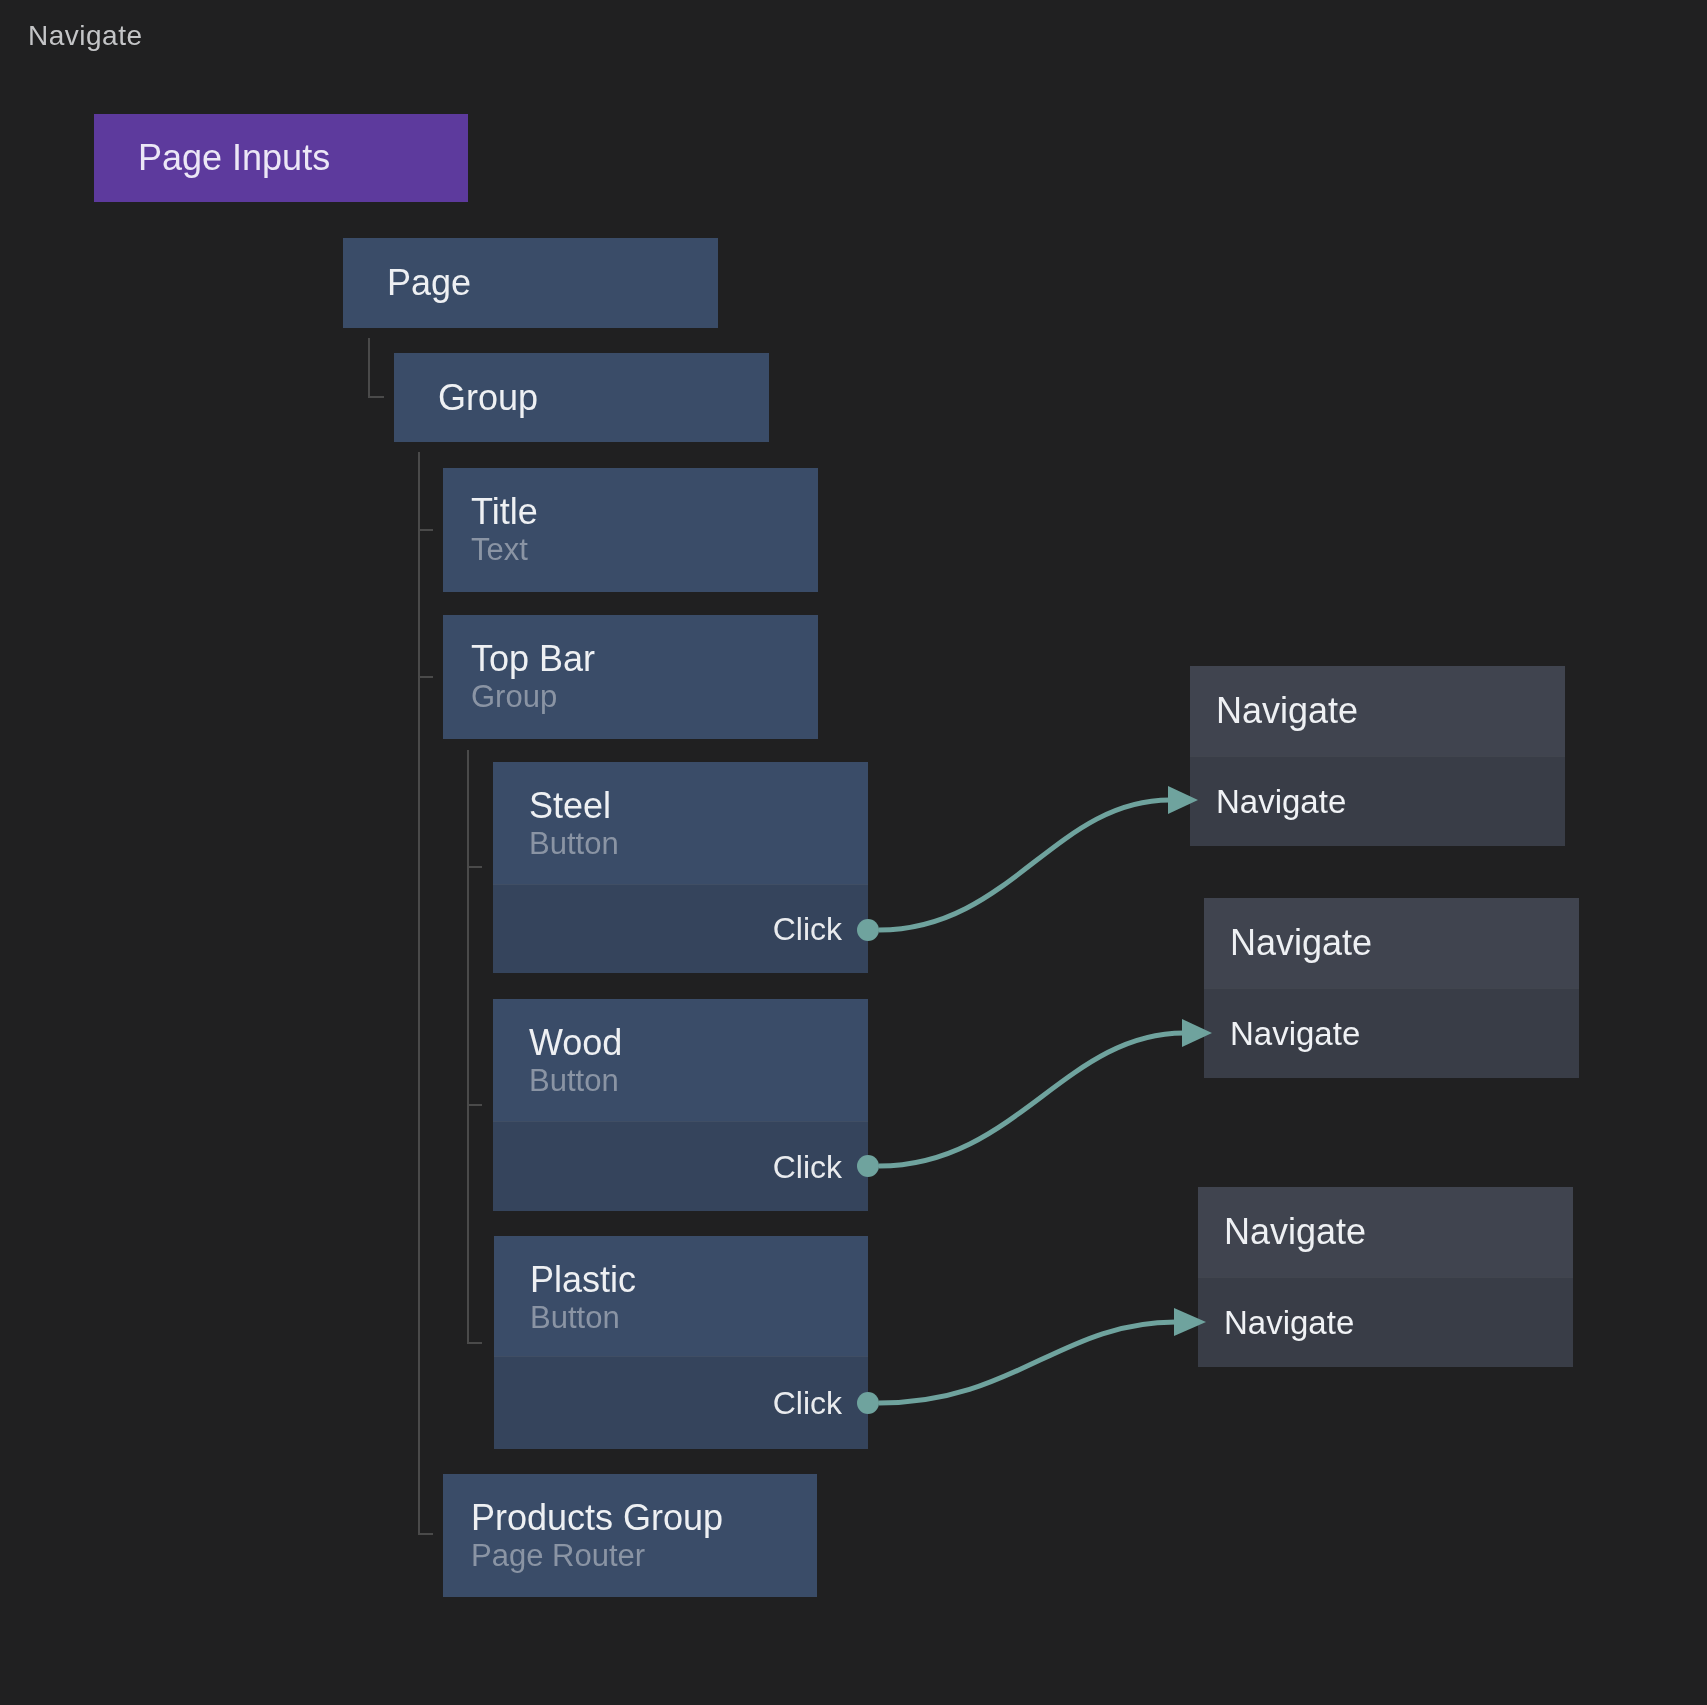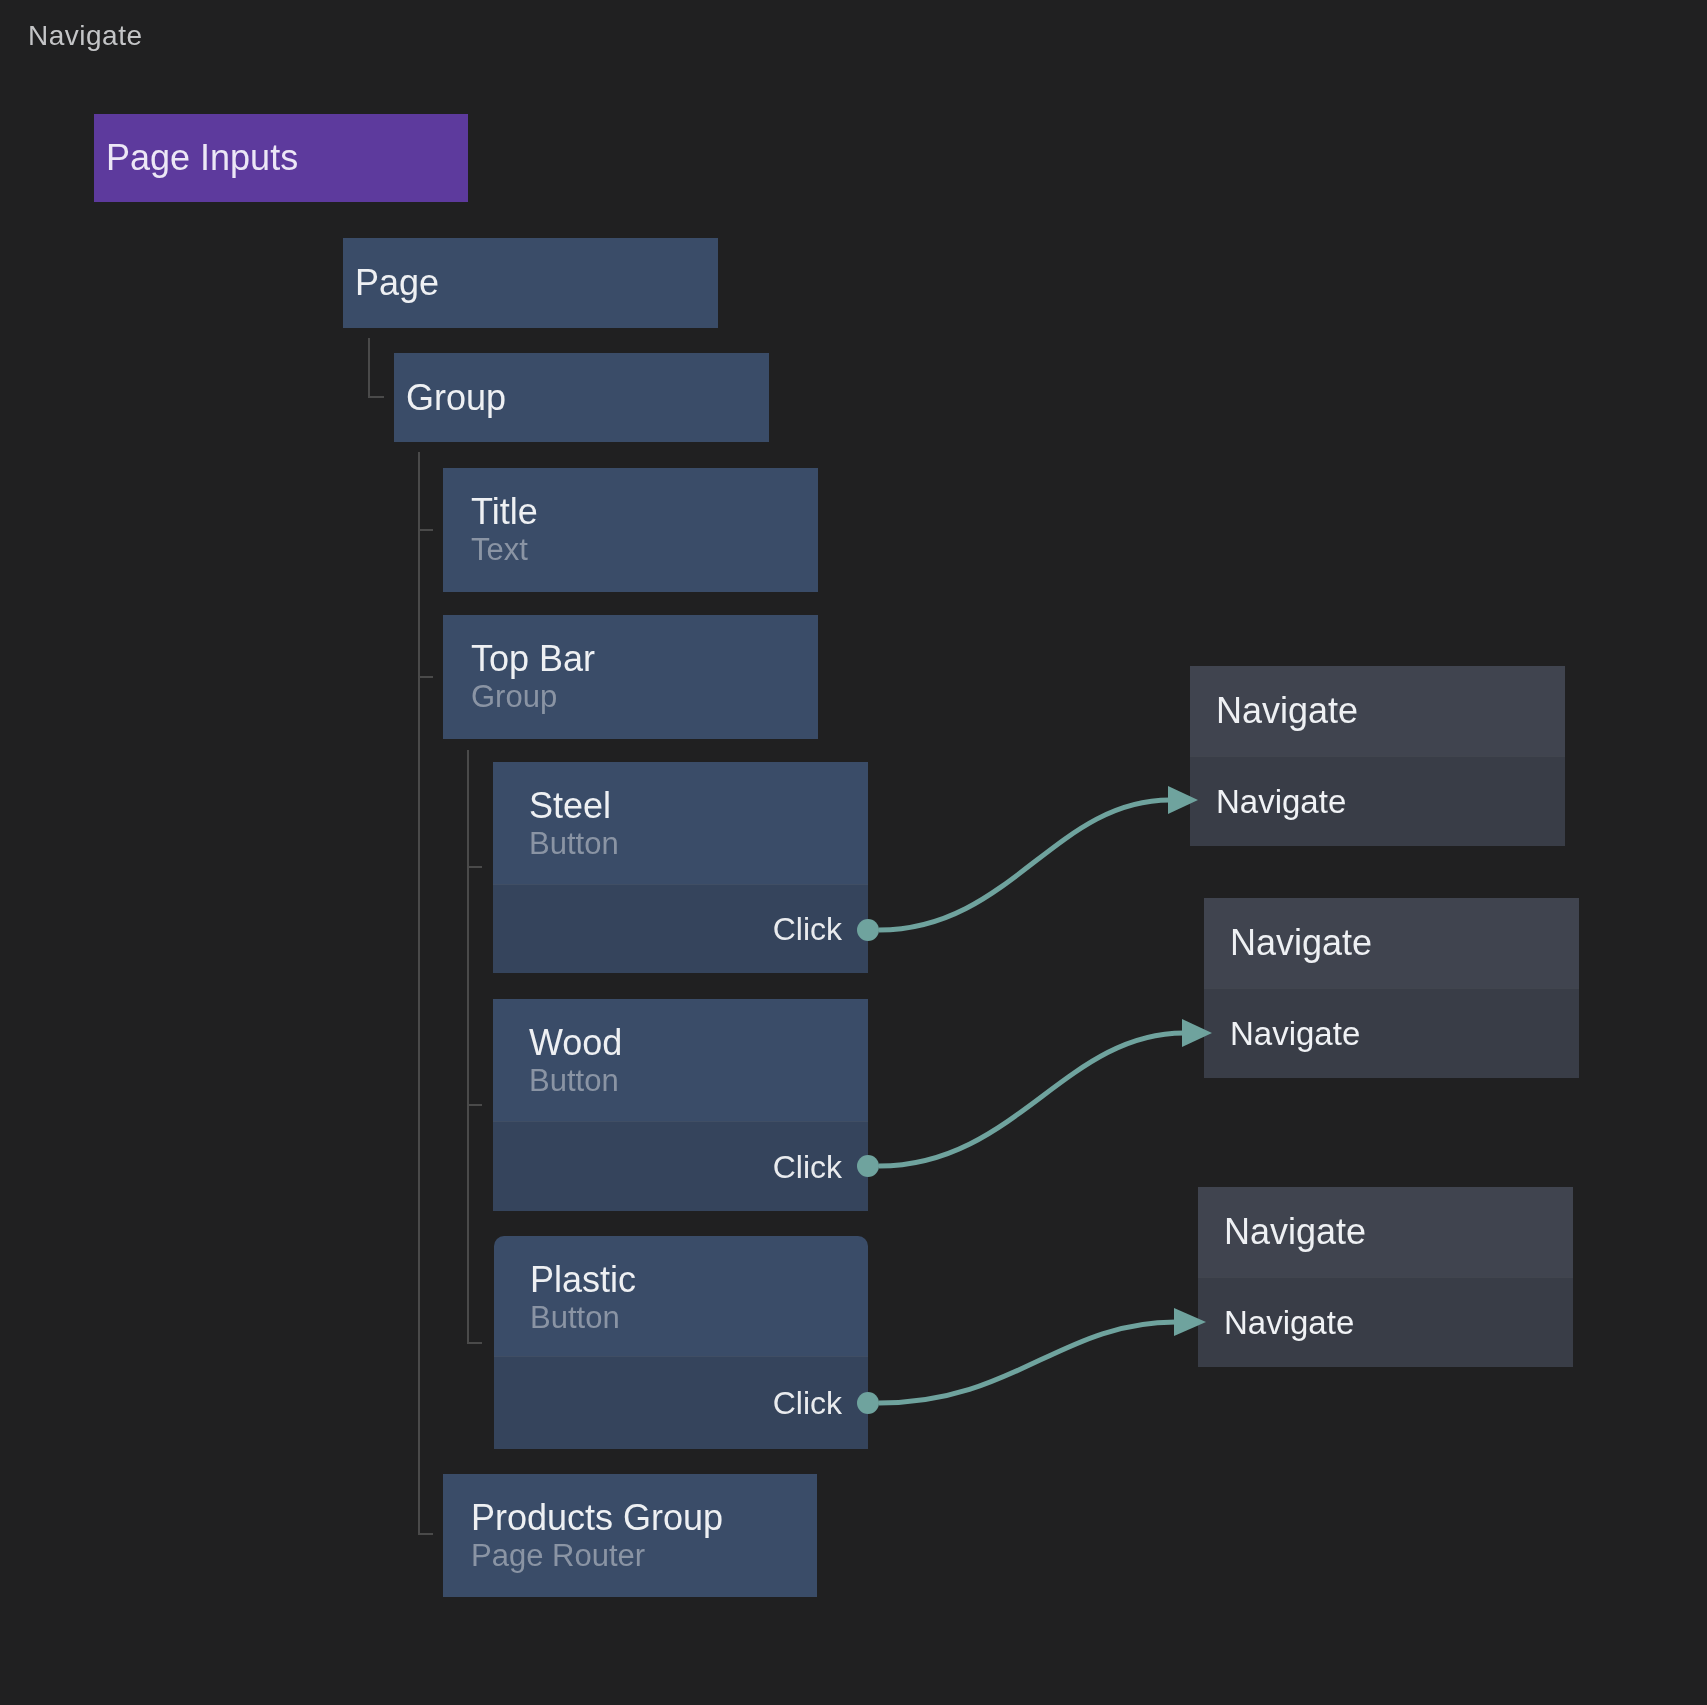--- a/index.html
+++ b/index.html
@@ -22,21 +22,21 @@
     color: var(--title-text, #c4c5c7);
     letter-spacing: 0.5px;
   }
 
   .node { position: absolute; }
 
   
   .single {
     display: flex;
     align-items: center;
-    padding-left: 12px;
+    padding-left: 44px;
     background: var(--node-blue, #3a4c68);
     color: var(--text-primary, #eef0f3);
     font-size: 36px;
   }
   #node-page-inputs {
     left: 94px; top: 114px; width: 374px; height: 88px;
     background: var(--node-purple, #5d3a9d);
     color: #ece7f6;
   }
   #node-page  { left: 343px; top: 238px; width: 375px; height: 90px; }
@@ -66,21 +66,21 @@
     transform: translateY(-50%);
     font-size: 32px;
     color: #e9ebee;
   }
   #node-steel   { left: 493px; top: 762px;  width: 375px; }
   #node-steel .main      { height: 122px; }
   #node-steel .event-row { height: 89px; }
   #node-wood    { left: 493px; top: 999px;  width: 375px; }
   #node-wood .main       { height: 122px; }
   #node-wood .event-row  { height: 90px; }
-  #node-plastic { left: 494px; top: 1236px; width: 374px; border-radius: 10px; }
+  #node-plastic { left: 494px; top: 1236px; width: 374px; }
   #node-plastic .main      { height: 120px; }
   #node-plastic .event-row { height: 93px; }
 
   
   .nav-node .nav-header {
     height: 90px;
     display: flex; align-items: center;
     padding-left: 26px;
     font-size: 36px;
     background: var(--nav-header, #40444f);

